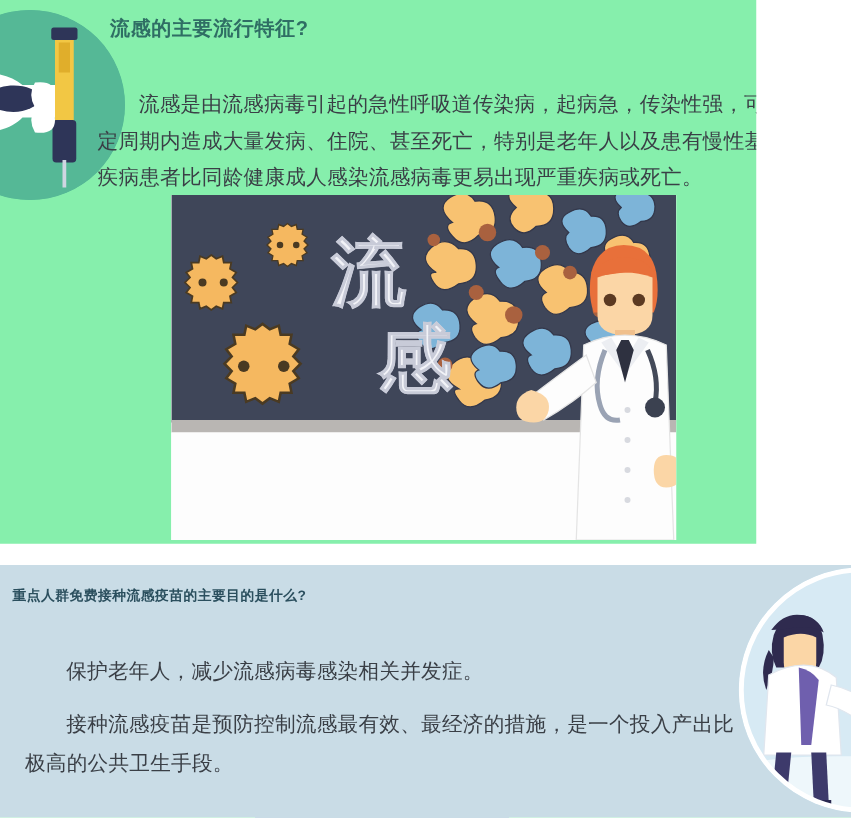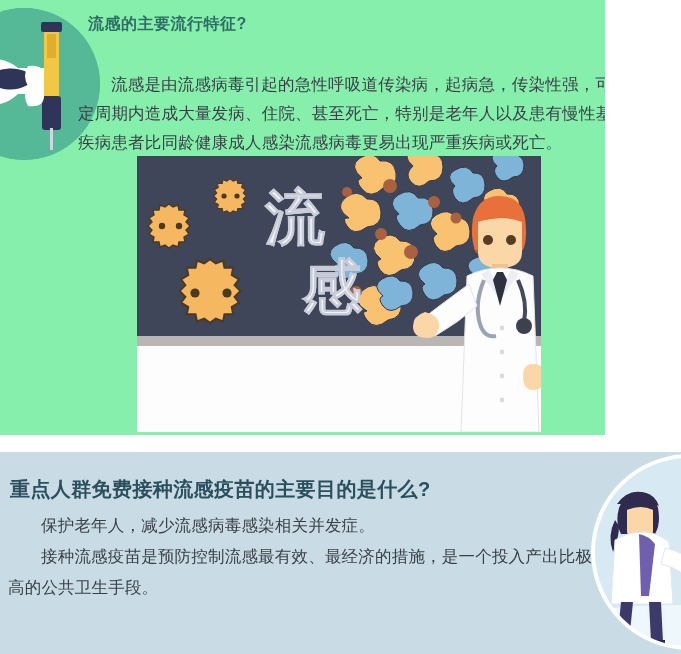--- a/index.html
+++ b/index.html
@@ -55,29 +55,29 @@
   }
   .photo svg{display:block;}
 
   
   .section-two{
     position:absolute;left:0;top:452px;width:681px;height:202px;
     background:#c9dce6;
     overflow:hidden;
   }
   .heading-two{
-    position:absolute;left:10px;top:24px;
-    font-size:20px;font-weight:bold;color:#2b4f5e;
+    position:absolute;left:10px;top:12px;
+    font-size:11px;font-weight:bold;color:#2b4f5e;
     letter-spacing:0.4px;line-height:26px;margin:0;
   }
   .para-two-wrap{
     position:absolute;left:8px;top:58px;width:592px;
   }
   .para-two{
-    font-size:16.5px;color:#3a3f46;line-height:31px;margin:0;
+    font-size:16.5px;color:#3a3f46;line-height:31px;margin:12px;
     text-indent:2em;letter-spacing:0.2px;
   }
   .circle-illo2{
     position:absolute;left:591px;top:2px;width:196px;height:196px;
     border-radius:50%;background:#d7eaf4;overflow:hidden;
   }
   .circle-illo2 svg{display:block;width:196px;height:196px;}
 </style>
 </head>
 <body>

